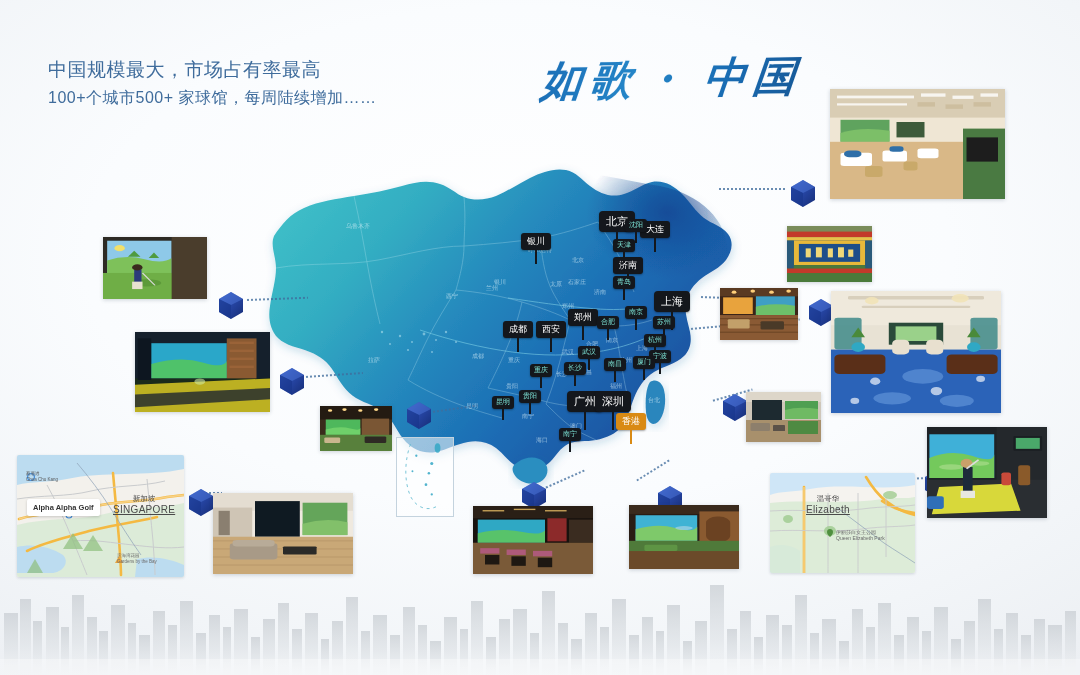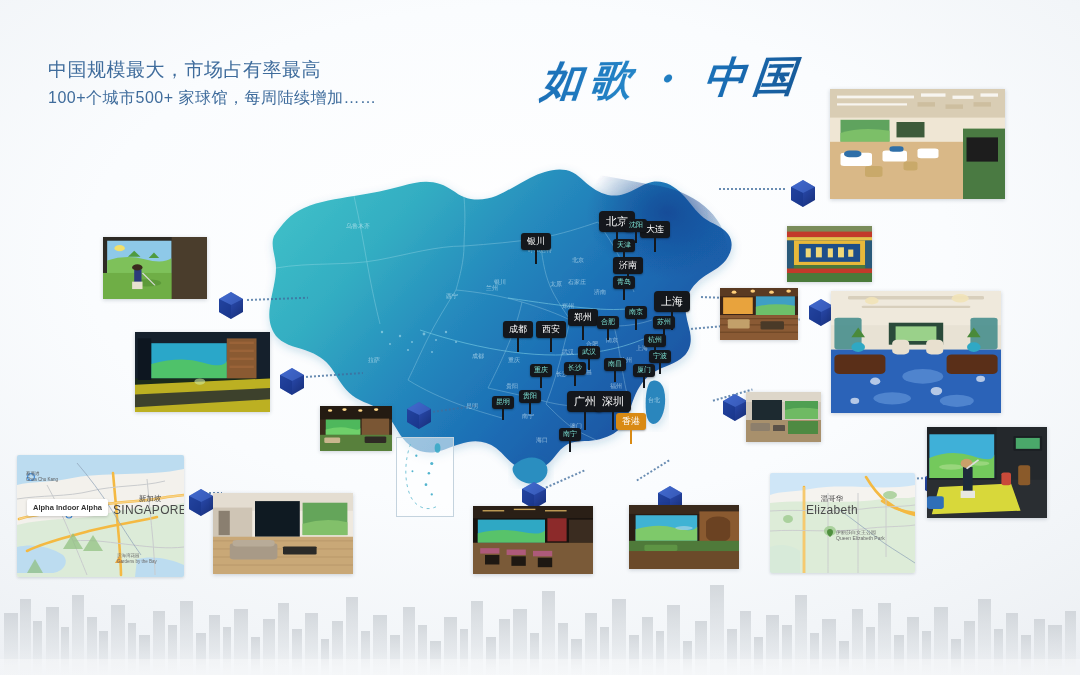--- a/index.html
+++ b/index.html
@@ -140,21 +140,21 @@
     white-space: nowrap;
   }
   .inset .cityname {
     position: absolute;
     color: #4a4a4a;
     white-space: nowrap;
     text-align: center;
     line-height: 1.15;
   }
   .inset .cityname .cn { font-size: 7.5px; display: block; }
-  .inset .cityname .en { font-size: 12px; display: block; letter-spacing: .3px; }
+  .inset .cityname .en { font-size: 10px; display: block; letter-spacing: .3px; text-decoration: underline; }
   .inset .poilbl {
     position: absolute;
     color: #6b6b6b; font-size: 5px; line-height: 1.2; white-space: nowrap;
   }
   .inset .poilbl .cn { display: block; }
   .inset .poilbl .en { display: block; }
 
   
   .skyline { position: absolute; left: 0; bottom: 0; width: 1080px; height: 120px; }
   .skyline svg { width: 100%; height: 100%; display: block; }
@@ -506,21 +506,21 @@
         <div class="stem"></div>
       </div>
       <div class="pin minor" style="left: 615px; top: 382px;">
         <div class="bulb">南昌</div>
         <div class="stem"></div>
       </div>
       <div class="pin minor" style="left: 660px; top: 374px;">
         <div class="bulb">宁波</div>
         <div class="stem"></div>
       </div>
-      <div class="pin minor" style="left: 644px; top: 388px; justify-content: flex-end;">
+      <div class="pin minor" style="left: 644px; top: 380px; justify-content: flex-end;">
         <div class="bulb">厦门</div>
         <div class="stem"></div>
       </div>
       <div class="pin minor" style="left: 541px; top: 388px;">
         <div class="bulb">重庆</div>
         <div class="stem"></div>
       </div>
       <div class="pin minor" style="left: 530px; top: 414px;">
         <div class="bulb">贵阳</div>
         <div class="stem"></div>
@@ -1059,21 +1059,21 @@
         <path d="M56,78 L66,94 L46,94 Z"></path>
           <path d="M76,80 L86,96 L66,96 Z"></path>
         <path d="M18,104 L26,118 L10,118 Z"></path>
       </g>
       <circle cx="14" cy="22" r="3.4" fill="none" stroke="#4a90d9" stroke-width="1.3"></circle>
       <circle cx="52" cy="60" r="3" fill="none" stroke="#4a90d9" stroke-width="1.1"></circle>
       <g fill="#e8a33d">
           <path d="M98,108 l4,-7 l4,7 z"></path>
         </g>
     </svg>
-    <div class="callout" style="left:10px; top:44px;">Alpha Indoor Alpha</div>
+    <div class="callout" style="left:10px; top:44px;">Alpha Alpha Golf</div>
     <div class="cityname" style="left:96px; top:40px;">
       <span class="cn">新加坡</span>
       <span class="en">SINGAPORE</span>
     </div>
     <div style="position:absolute; left:9px; top:16px; color:#5a5a5a; font-size:4.5px; line-height:1.25;">
       <span style="display:block;">蔡厝港</span>
         <span style="display:block;">Choa Chu Kang</span>
     </div>
     <div style="position:absolute; left:100px; top:98px; color:#6b6b6b; font-size:4.5px; line-height:1.25;">
       <span style="display:block;">滨海湾花园</span>

